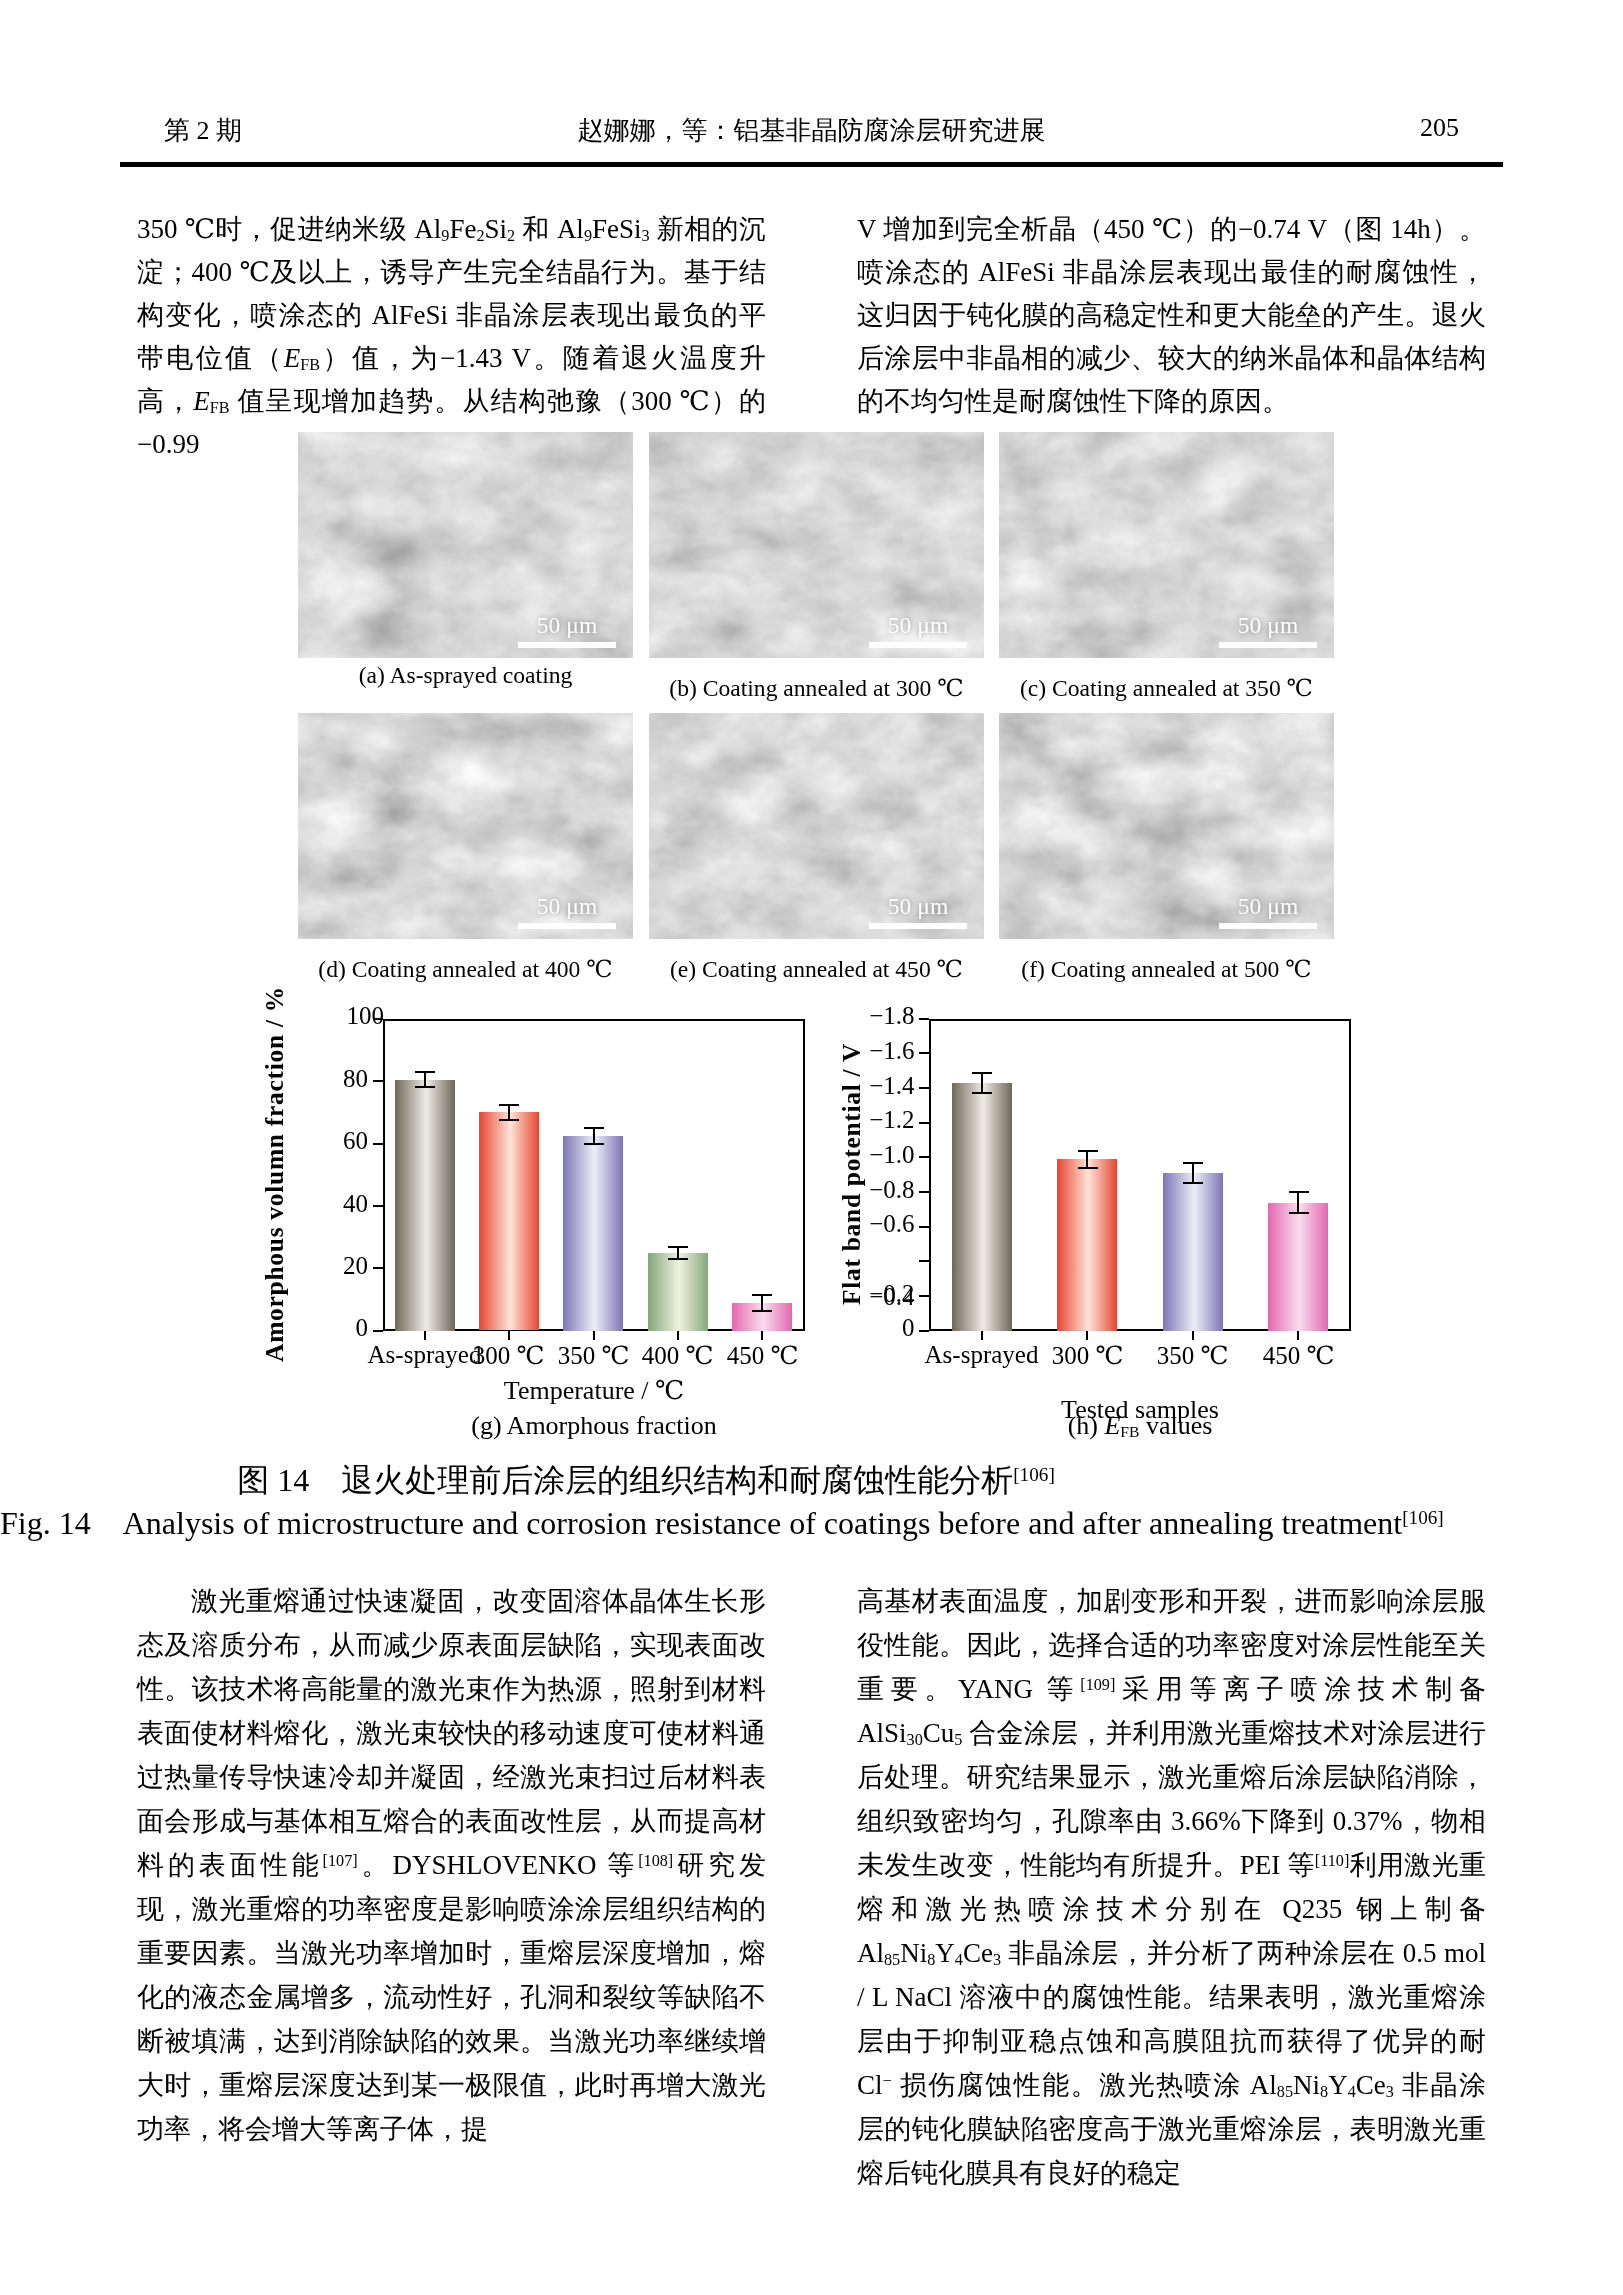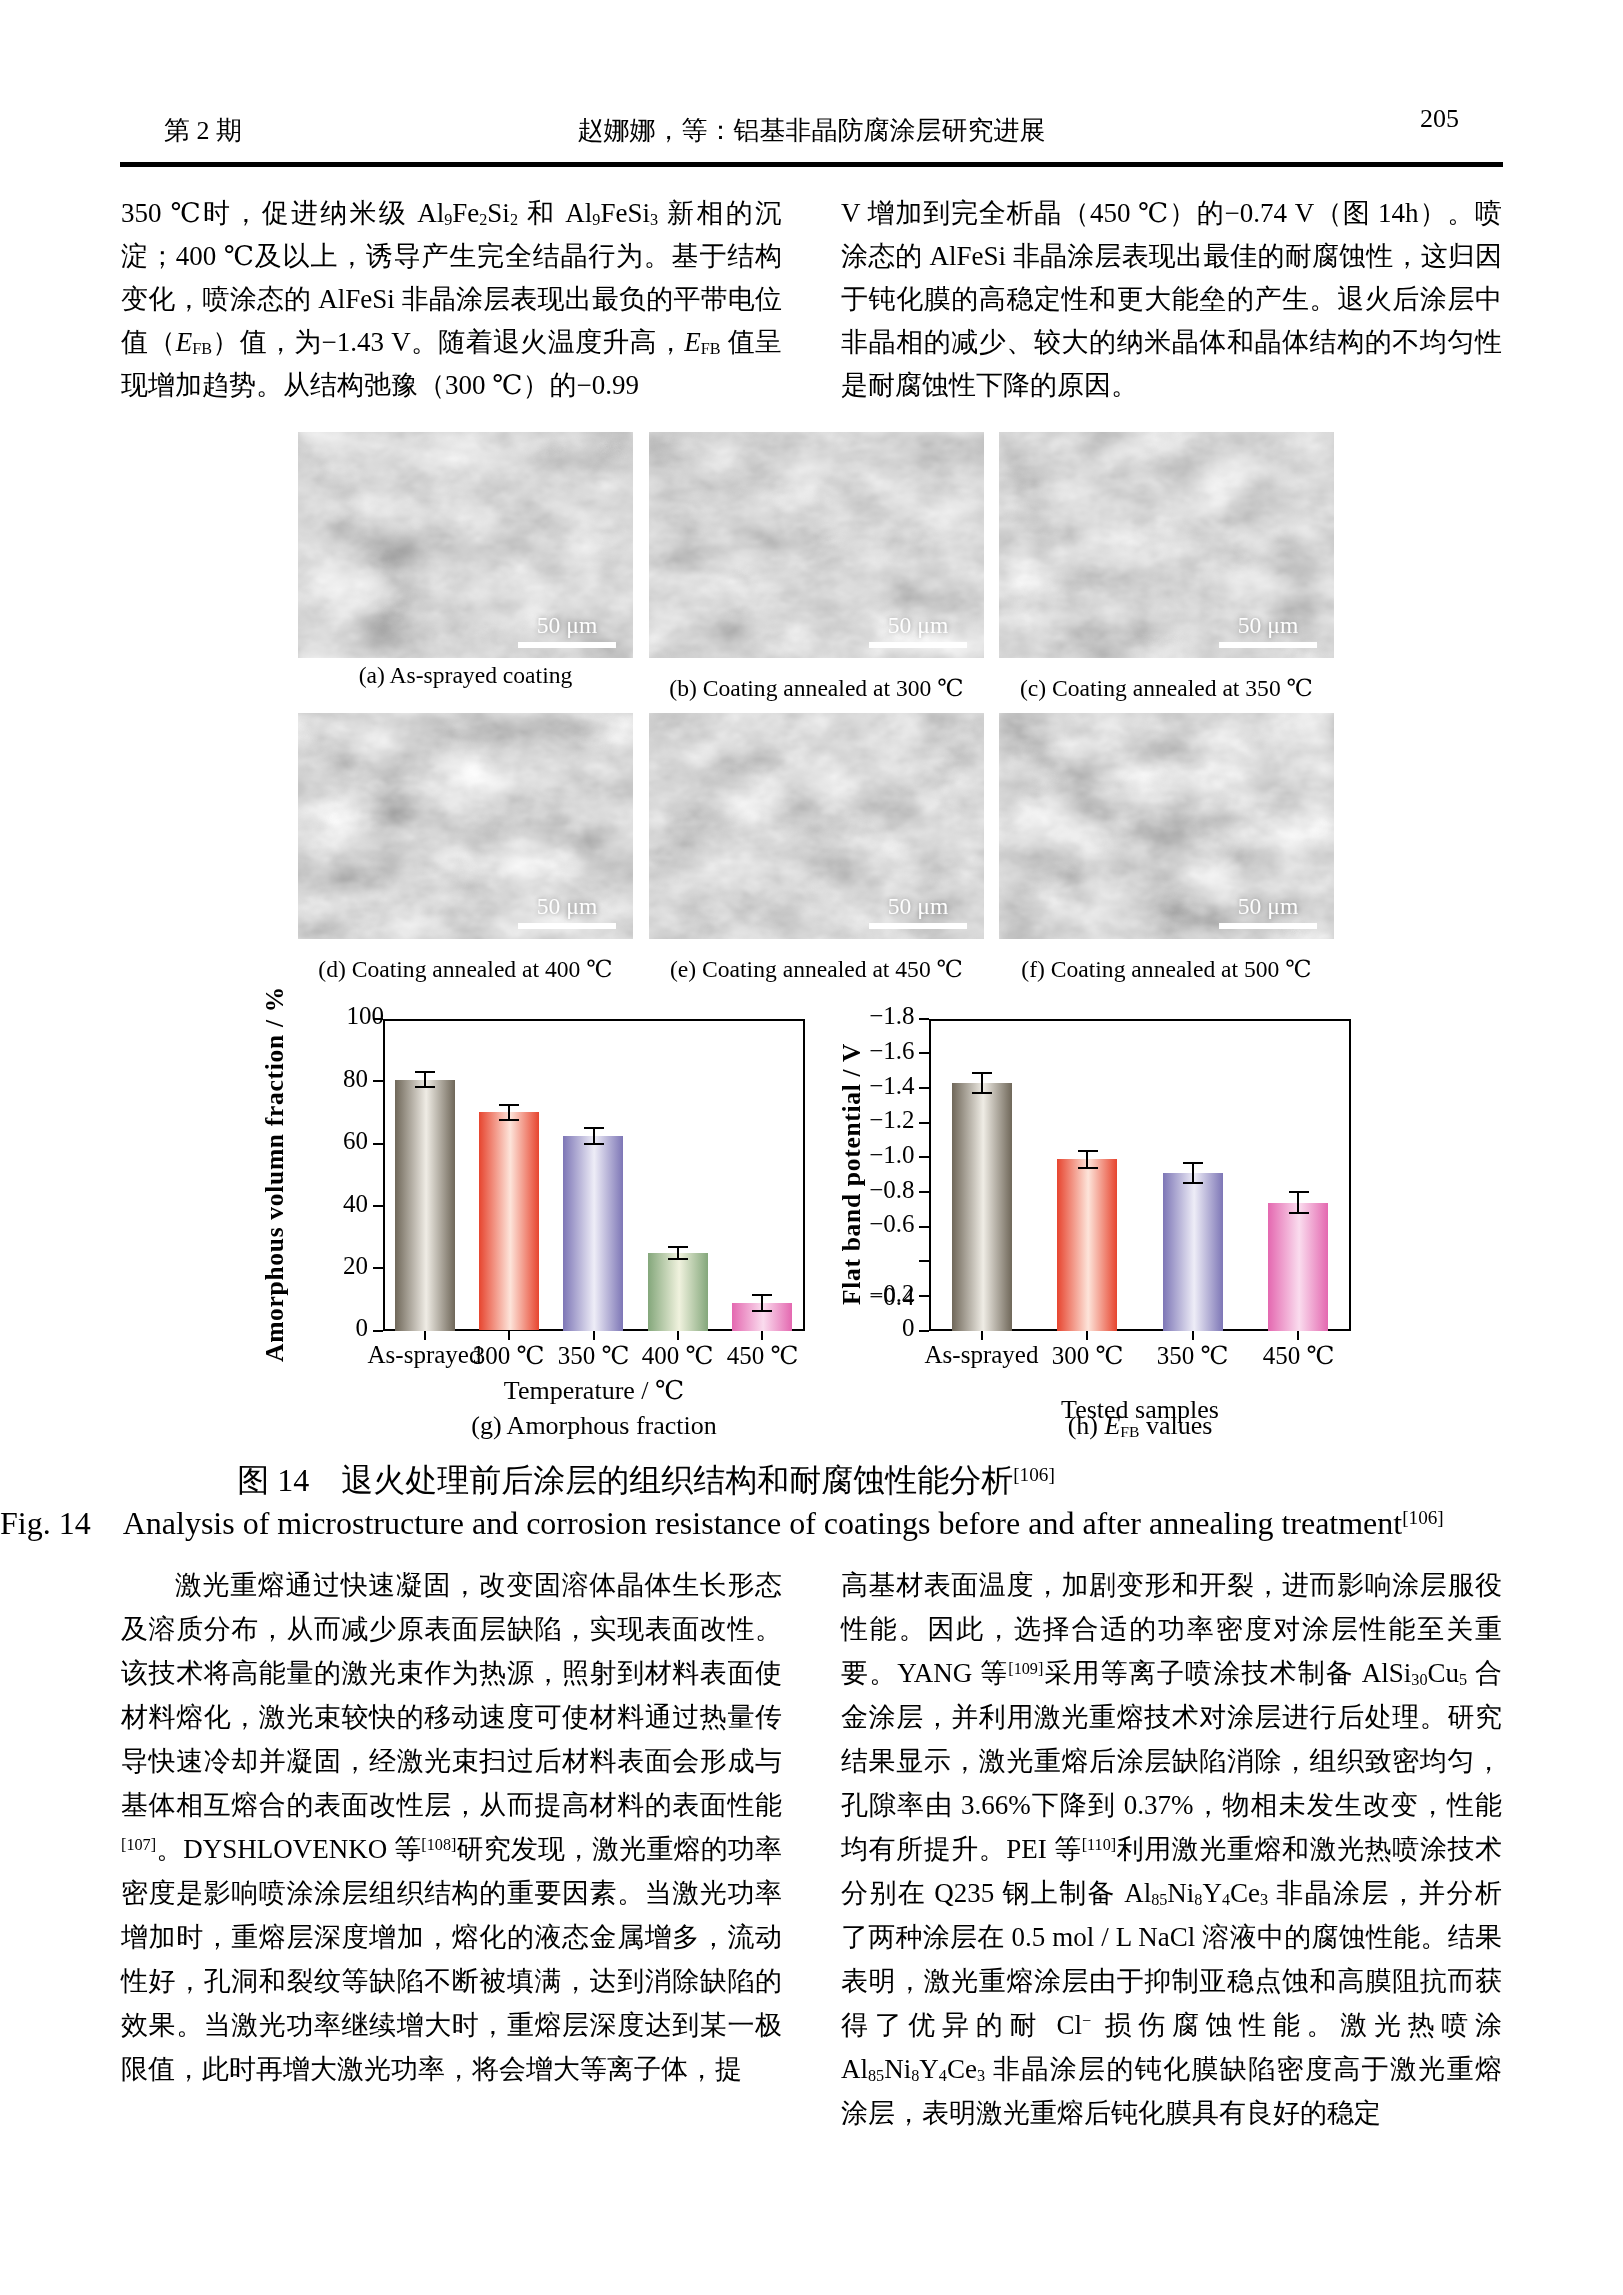--- a/index.html
+++ b/index.html
@@ -1,25 +1,25 @@
 <!DOCTYPE html>
 <html style="font-size:10.5px"><head>
 <meta charset="utf-8">
 <style>
   html,body{margin:0;padding:0;background:#ffffff;}
   body{width:1623px;height:2295px;position:relative;font-family:"Liberation Serif","DejaVu Serif",serif;color:#000;}
   
   .hdr-issue{position:absolute;left:164px;top:113px;font-size:26px;}
   .hdr-title{position:absolute;left:50%;top:113px;transform:translateX(-50%);font-size:26px;white-space:nowrap;}
-  .hdr-page{position:absolute;right:164px;top:104px;font-size:26px;}
+  .hdr-page{position:absolute;right:164px;top:113px;font-size:26px;}
   .hdr-rule{position:absolute;left:120px;top:162px;width:1383px;height:4.6px;background:#000;}
   
   .col{position:absolute;width:661px;font-size:27px;line-height:43px;text-align:justify;}
   .colb{position:absolute;width:661px;font-size:27px;line-height:44px;text-align:justify;}
-  .col p,.colb p{margin:0;}
+  .col p,.colb p{margin:16px;}
   .ind{text-indent:2em;}
   sub{font-size:60%;vertical-align:-0.2em;line-height:0;}
   sup{font-size:60%;vertical-align:0.5em;line-height:0;}
   i{font-style:italic;}
   
   #sem-grid{position:absolute;left:298px;top:432px;width:1036px;height:563px;}
   .sem-cell{position:absolute;width:335px;height:226px;background:#a3a39f;overflow:hidden;}
   .sem-noise{position:absolute;left:0;top:0;width:100%;height:100%;}
   .sem-cap{position:absolute;height:33px;font-size:23.6px;text-align:center;white-space:nowrap;}
   .sbwrap{position:absolute;right:17px;bottom:10.5px;text-align:center;}

